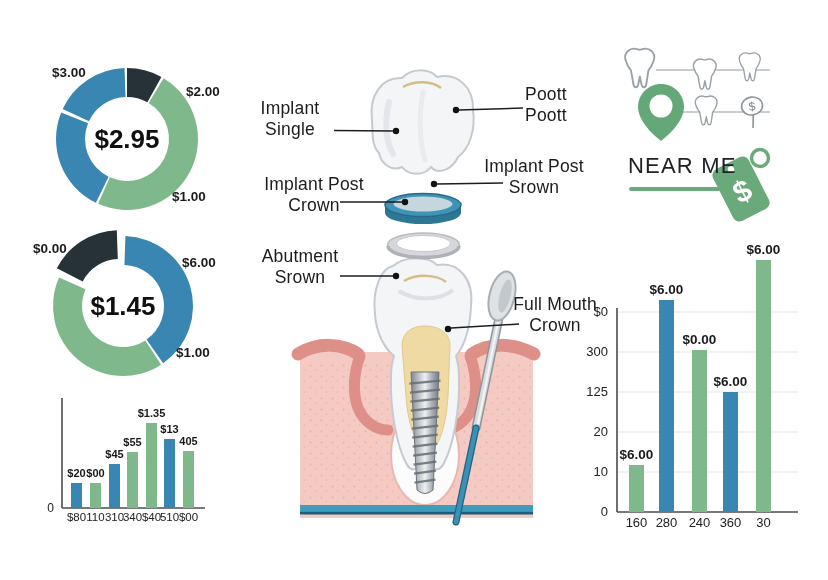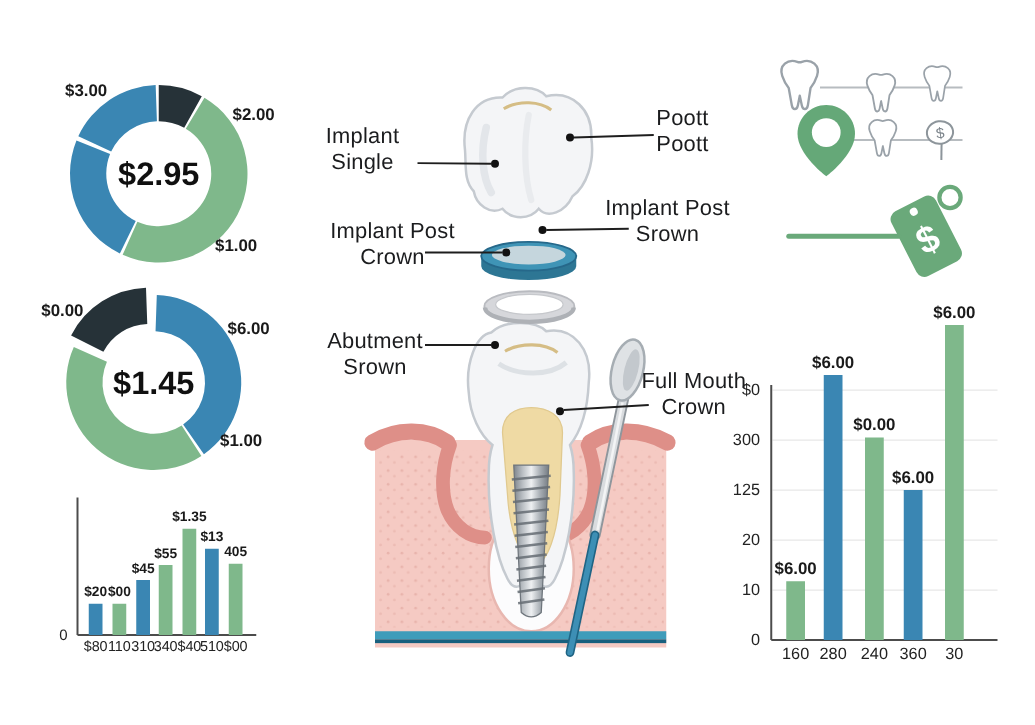--- a/index.html
+++ b/index.html
@@ -231,24 +231,25 @@
         <div>Poott</div>
       </div>
       <div class="dlabel" style="left: 478px; top: 156px; width: 112px;">
         <div>Implant Post</div>
         <div>Srown</div>
       </div>
       <div class="dlabel" style="left: 258px; top: 174px; width: 112px;">
         <div>Implant Post</div>
         <div>Crown</div>
       </div>
-      <div class="dlabel" style="left: 252px; top: 246px; width: 96px; margin-top: 16px;">
+      <div class="dlabel" style="left: 252px; top: 246px; width: 96px;">
         <div>Abutment</div>
         <div>Srown</div>
       </div>
       <div class="dlabel" style="left: 499px; top: 294px; width: 112px;">
         <div>Full Mouth</div>
         <div>Crown</div>
       </div>
     </div>
+<div class="nearme">NEAR ME</div>
 <div class="nearme-line"></div>
 
 </div>
 
 </body></html>

